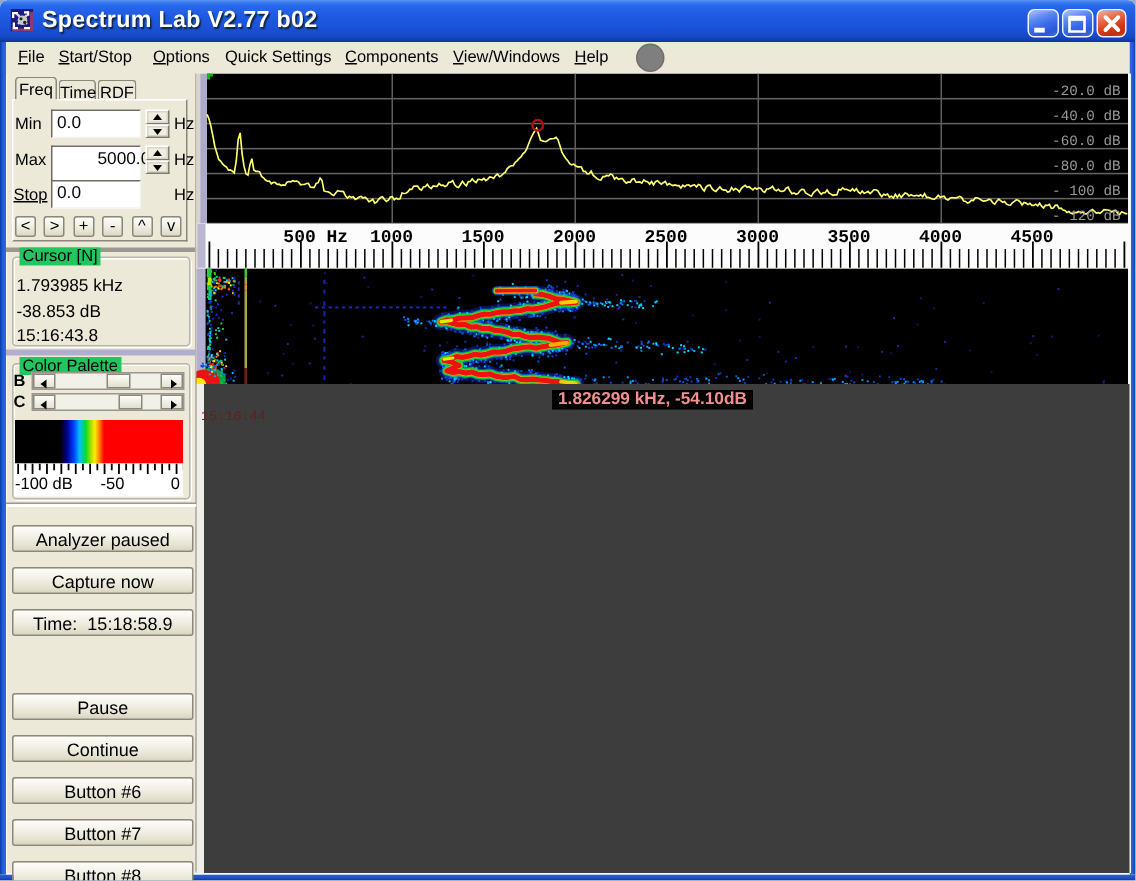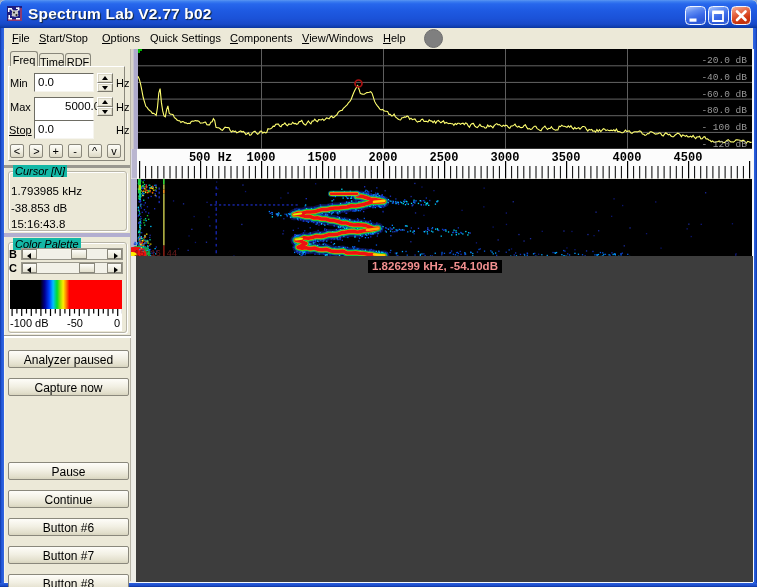--- a/index.html
+++ b/index.html
@@ -21,21 +21,21 @@
 
 .panel{left:4px;top:49px;width:127px;height:532px;background:#ece9d8;}
 .tab{position:absolute;border:1px solid #8a887c;border-bottom:none;border-radius:3px 3px 0 0;background:#ece9d8;font-size:11px;text-align:center;padding-top:2px;}
 .lab{position:absolute;font-size:11px;color:#000;}
 .field{position:absolute;background:#fff;border-top:1.5px solid #6e6d64;border-left:1.5px solid #6e6d64;border-bottom:1.5px solid #f6f5ef;border-right:1.5px solid #f6f5ef;font-size:11.5px;padding:2px 0 0 3px;}
 .spin{position:absolute;width:16px;height:19px;}
 .spinb{position:absolute;left:0;width:16px;height:9.5px;background:#f0eee1;border:1px solid;border-color:#fff #7d7b70 #7d7b70 #fff;box-shadow:inset 0 0 0 1px #d8d5c4;}
 .tri{position:absolute;width:0;height:0;border-left:3.5px solid transparent;border-right:3.5px solid transparent;}
 .sbtn{position:absolute;background:linear-gradient(180deg,#fdfdf9 0%,#f1efe2 50%,#dcd8c4 100%);border:1px solid #8a887c;border-radius:2px;font-size:11px;text-align:center;color:#000;}
 .gbox{position:absolute;border:1px solid #b9b6a8;border-radius:3px;box-shadow:1px 1px 0 #fff inset, 1px 1px 0 #fff;}
-.gtitle{position:absolute;background:#14b8a6;font-size:11px;padding:0 2px;font-style:italic;}
+.gtitle{position:absolute;background:#22c55e;font-size:11px;padding:0 2px;}
 .pbtn{position:absolute;left:8px;width:121px;height:18px;background:linear-gradient(180deg,#fefdf9 0%,#f2f0e4 45%,#e2dfcc 85%,#d8d4bf 100%);border:1px solid #8a887c;border-radius:2px;font-size:12px;text-align:center;padding-top:2px;color:#000;}
 .scroll{position:absolute;height:12px;background:#f2f1e8;border:1px solid #9a988c;}
 .sarrow{position:absolute;top:0;width:15px;height:10px;background:linear-gradient(180deg,#fdfdf9,#e6e3d2);border:1px solid #8a887c;}
 .sthumb{position:absolute;top:0;width:16px;height:10px;background:linear-gradient(180deg,#fdfdf9,#e2dfcc);border:1px solid #8a887c;}
 .atri{position:absolute;top:2.5px;width:0;height:0;border-top:3px solid transparent;border-bottom:3px solid transparent;}
 </style></head><body>
 <div id="win">
 
 <div class="abs titlebar"></div>
 <svg class="abs" style="left:7px;top:6px" width="16" height="16" viewBox="0 0 16 16">
@@ -180,20 +180,21 @@
         <rect x="111.9" y="0" width="1.2" height="4.5" fill="#000"></rect>
       </svg>
  <div style="position:absolute;left:0;top:8px;font-size:11px;">-100 dB</div>
  <div style="position:absolute;left:57px;top:8px;font-size:11px;">-50</div>
  <div style="position:absolute;right:2px;top:8px;font-size:11px;">0</div>
 </div>
 <div class="abs" style="left:4px;top:334.5px;width:127px;height:1.5px;background:#9a9890"></div>
     <div class="abs" style="left:4px;top:336px;width:127px;height:1.5px;background:#fff"></div>
     <div class="abs pbtn" style="top:350px">Analyzer paused</div>
     <div class="abs pbtn" style="top:378px">Capture now</div>
+    <div class="abs pbtn" style="top:406px">Time:&nbsp; 15:18:58.9</div>
     <div class="abs pbtn" style="top:462px">Pause</div>
     <div class="abs pbtn" style="top:490px">Continue</div>
     <div class="abs pbtn" style="top:518px">Button #6</div>
     <div class="abs pbtn" style="top:546px">Button #7</div>
     <div class="abs pbtn" style="top:574px">Button #8</div>
 <svg class="abs" style="left:131px;top:49px" width="622" height="100" viewBox="0 0 622 100">
  <rect x="0" y="0" width="2.5" height="100" fill="#d8d4c8"></rect>
       <rect x="2.5" y="0" width="4.5" height="100" fill="#aeaacc"></rect>
  <rect x="7" y="0" width="614" height="100" fill="#000"></rect>
  <rect x="7" y="16.3" width="614" height="1" fill="#646464"></rect>
@@ -2064,14 +2065,14 @@
         <rect x="9.7" y="68.2" width="1.2" height="1.2" fill="#ffee00"></rect>
         <rect x="12.4" y="61.6" width="1.2" height="1.2" fill="#ee1111"></rect>
         <rect x="8.3" y="58.0" width="1.2" height="1.2" fill="#0055dd"></rect>
         <rect x="9.2" y="64.2" width="1.2" height="1.2" fill="#ffee00"></rect>
         <rect x="11.6" y="64.6" width="1.2" height="1.2" fill="#0055dd"></rect>
         <rect x="9.2" y="63.4" width="1.2" height="1.2" fill="#ee1111"></rect>
         <rect x="11.7" y="71.2" width="1.2" height="1.2" fill="#00b8ff"></rect>
       </g>
 </svg>
 <div class="abs" style="left:131px;top:256px;width:622px;height:325.5px;background:#3d3d3d;border-left:5.5px solid #eeeee8;"></div>
-<div class="abs" style="left:134px;top:249px;font-family:'Liberation Mono',monospace;font-size:9px;color:#6d1b1b;">15:16:44</div>
+<div class="abs" style="left:134px;top:273px;font-family:'Liberation Mono',monospace;font-size:9px;color:#6d1b1b;">15:16:44</div>
 <div class="abs" style="left:368px;top:259.5px;background:#000;color:#f29090;font-size:11.5px;font-weight:bold;padding:0px 4px 1px 4px;">1.826299 kHz, -54.10dB</div>
 </div>
 </body></html>

